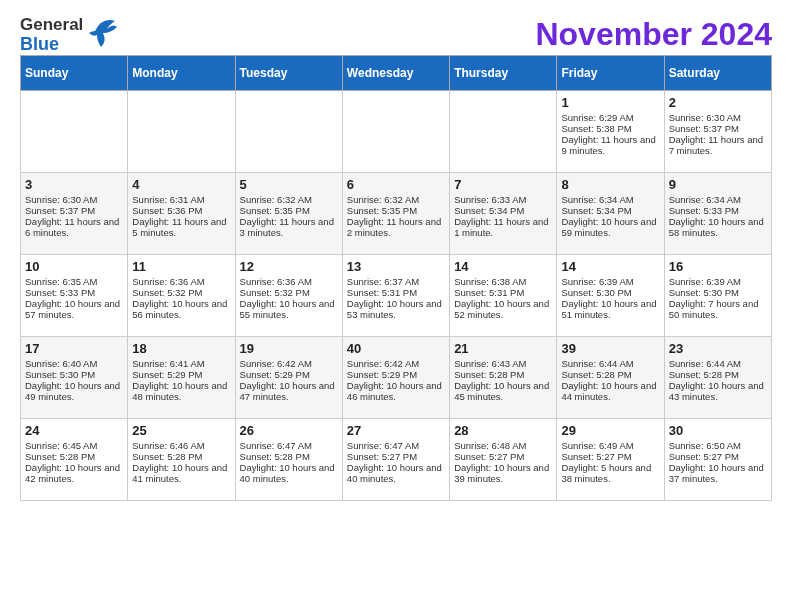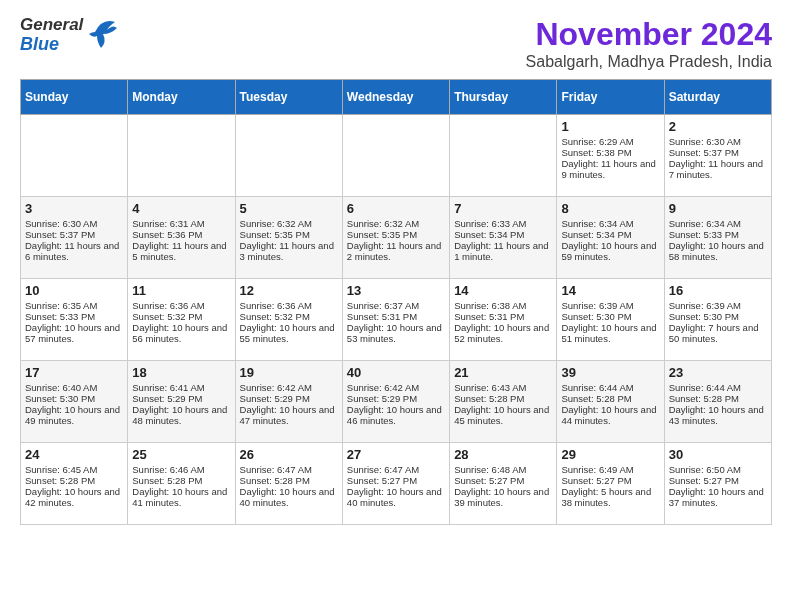--- a/index.html
+++ b/index.html
@@ -73,36 +73,35 @@
     .empty-cell {
       background: #fff !important;
     }
   </style>
 </head>
 <body>
 
 <div class="page" style="position:relative;">
 
   <div class="logo">
-    <div style="display:flex;align-items:flex-end;gap:2px;font-style:italic;">
+    <div style="display:flex;align-items:center;gap:2px;">
       <div style="display:flex;flex-direction:column;line-height:1.1;">
         <span style="font-size:17px;font-weight:bold;color:#333;">General</span>
         <span style="font-size:18px;font-weight:bold;color:#1a6bbf;">Blue</span>
       </div>
       <div style="margin-left:2px;margin-top:-4px;">
         <svg width="30" height="36" viewBox="0 0 30 36">
           <path d="M8 18 Q15 4 28 8 Q22 12 20 16 Q26 10 30 14 Q24 20 16 20 Q20 28 14 34 Q10 28 10 22 Q6 24 2 20 Q5 18 8 18Z" fill="#1a6bbf"></path>
         </svg>
       </div>
     </div>
   </div>
 
   <div class="header-right">
     <div class="month-title">November 2024</div>
-    <div class="location-title">Sabalgarh, Madhya Pradesh, India</div>
   </div>
 
   <table class="calendar-table">
     <thead>
       <tr id="weekday-header">
           <th>Sunday</th>
           <th>Monday</th>
           <th>Tuesday</th>
           <th>Wednesday</th>
           <th>Thursday</th>

